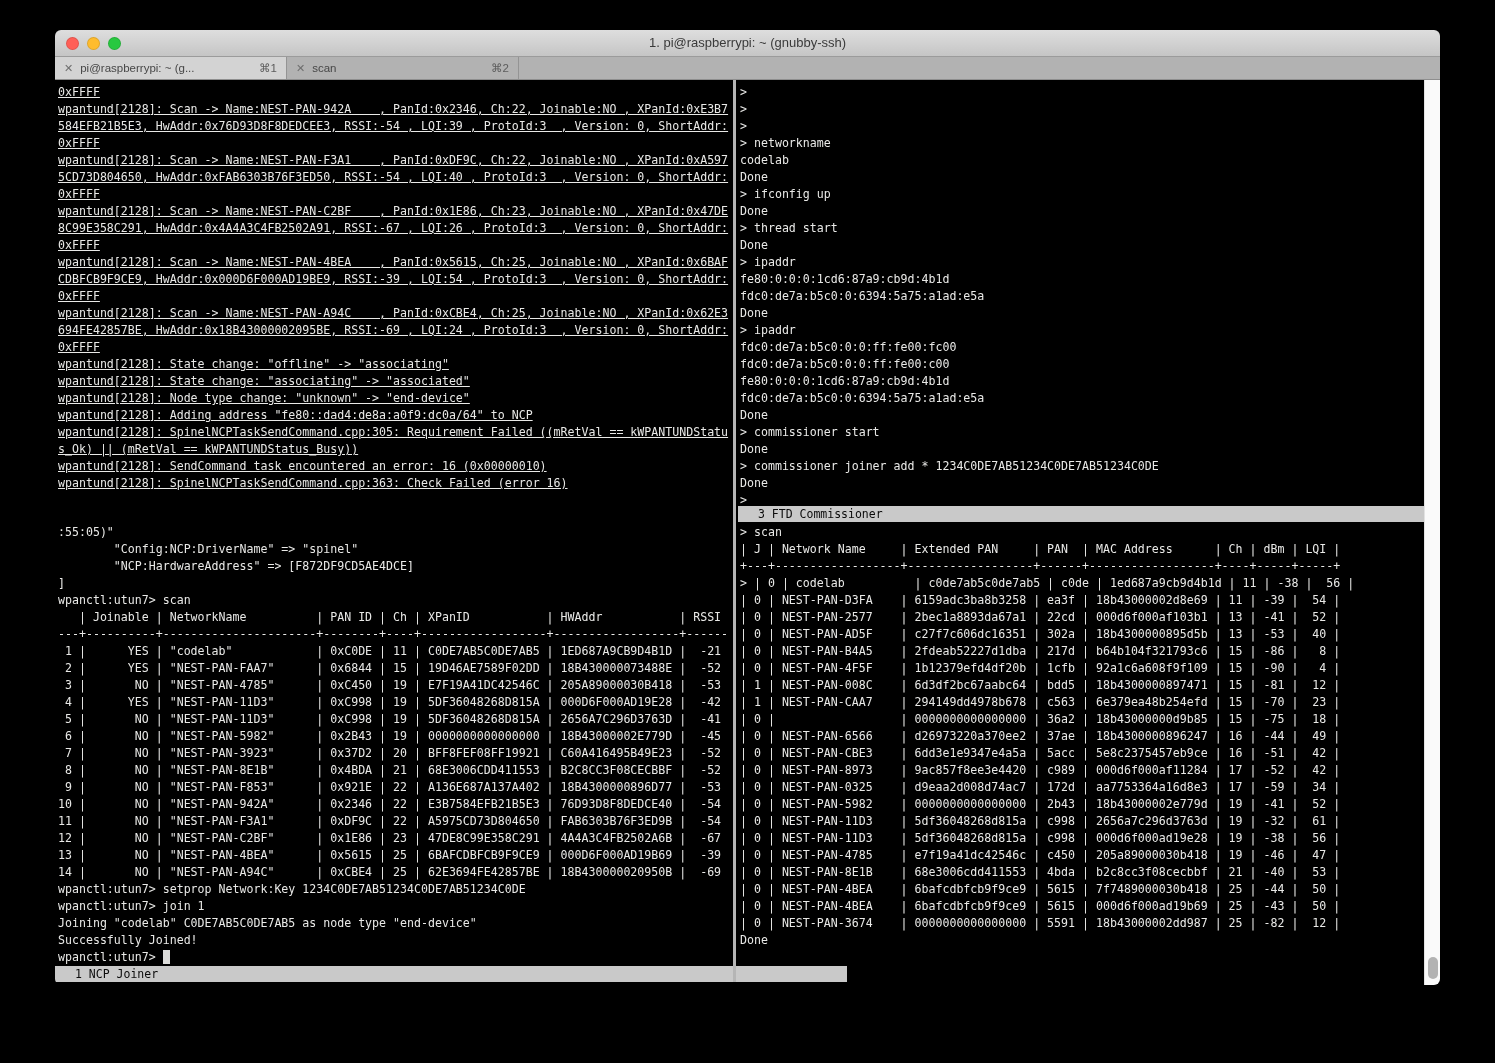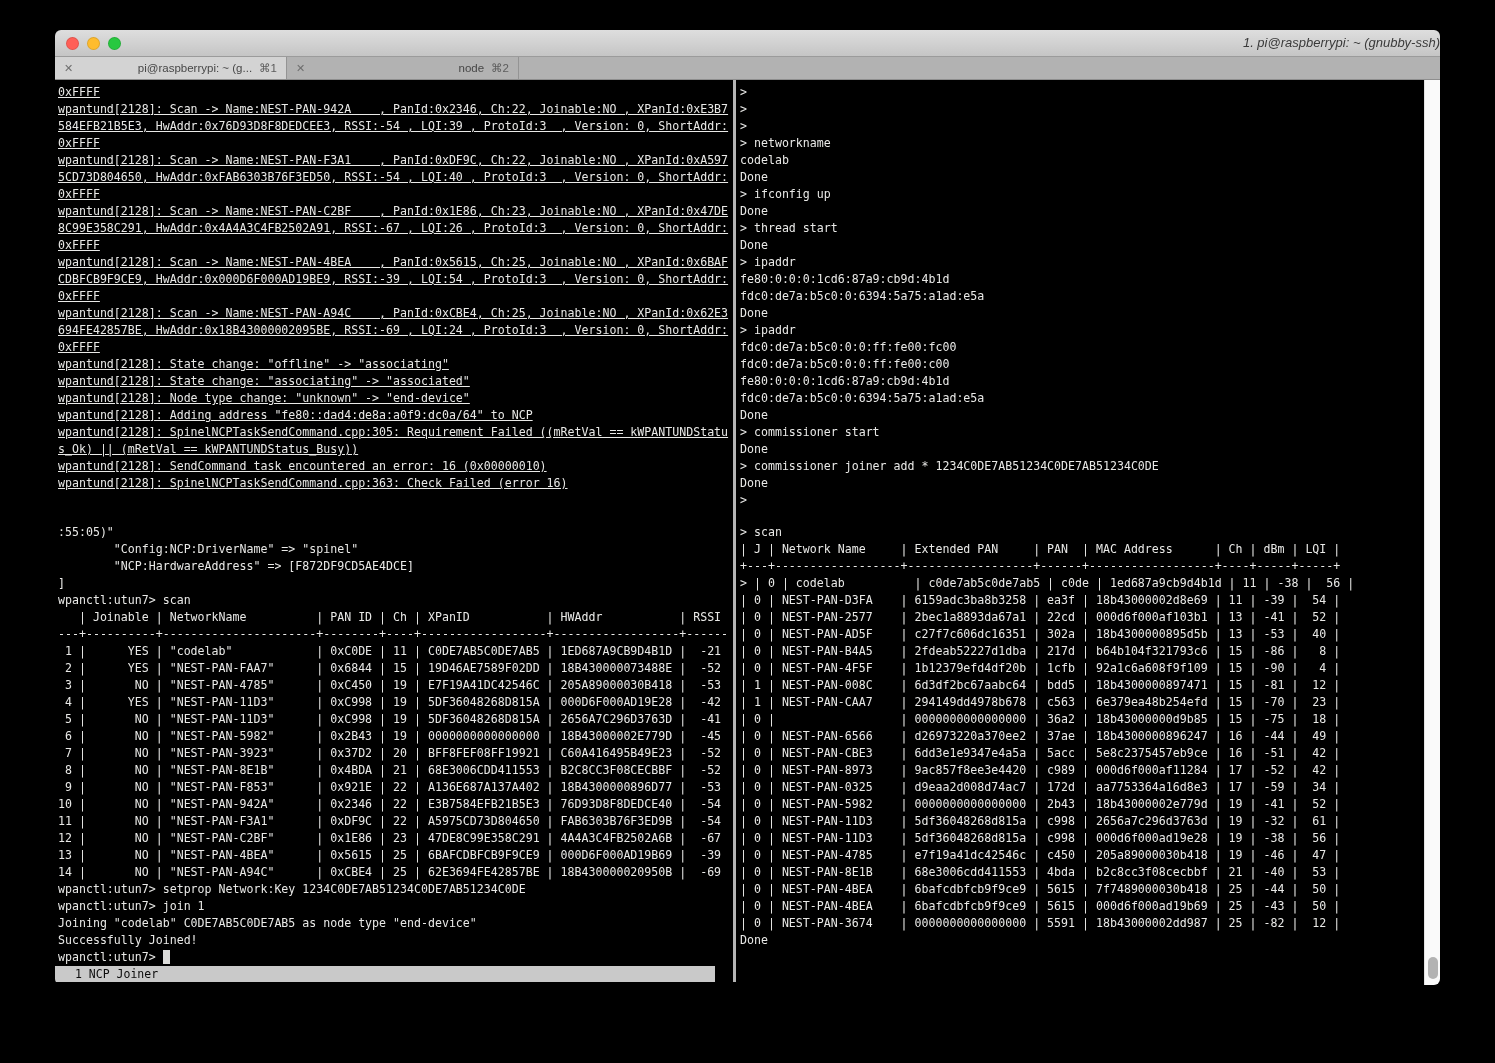--- a/index.html
+++ b/index.html
@@ -13,49 +13,49 @@
     box-shadow:0 12px 40px rgba(0,0,0,.6);
   }
   
   .titlebar{
     height:27px;background:linear-gradient(#dedede,#c5c5c5);
     border-bottom:1px solid #9b9b9b;position:relative;box-sizing:border-box;
   }
   .traffic{position:absolute;left:11px;top:7px;display:flex;gap:8px;}
   .light{width:13px;height:13px;border-radius:50%;display:inline-block;border:1px solid rgba(0,0,0,.12);box-sizing:border-box;}
   .light.red{background:#ff5f57}.light.yellow{background:#febc2e}.light.green{background:#28c840}
-  .title{line-height:26px;text-align:right;font-size:13px;color:#3a3a3a;white-space:nowrap;font-style:italic;}
+  .title{line-height:26px;text-align:center;font-size:13px;color:#3a3a3a;white-space:nowrap;}
   
   .tabbar{height:23px;background:#b2b2b2;display:flex;box-sizing:border-box;border-bottom:1px solid #8e8e8e;}
   .tab{
     width:232px;display:flex;align-items:center;padding:0 9px;box-sizing:border-box;
     border-right:1px solid #949494;font-size:11.5px;color:#474747;background:#b2b2b2;white-space:nowrap;
   }
   .tab.active{background:#d3d3d3;}
   .tclose{color:#6e6e6e;font-size:11px;margin-right:7px;}
-  .tlabel{flex:1;text-align:right;overflow:hidden;text-overflow:ellipsis;}
+  .tlabel{flex:1;text-align:left;overflow:hidden;text-overflow:ellipsis;}
   .tshort{color:#5c5c5c;margin-left:7px;}
   
   .term{position:absolute;top:50px;left:0;width:1385px;height:905px;background:#000;}
   pre.pane{
     position:absolute;margin:0;font:11.6px/17px "DejaVu Sans Mono",monospace;
     color:#e9e9e7;white-space:pre;overflow:hidden;box-sizing:border-box;
   }
   .tl{left:0;top:0;width:678px;height:426px;padding:4px 0 0 3px;text-decoration:underline;}
   .tr{left:683px;top:0;width:686px;height:426px;padding:4px 0 0 2px;}
   .bl{left:0;top:442px;width:678px;height:444px;padding:2px 0 0 3px;}
   .br{left:683px;top:442px;width:686px;height:545px;padding:2px 0 4px 2px;}
   .pstatus{
     position:absolute;height:16px;background:#c9c9c9;color:#0b0b0b;
     font:11.5px/16px "DejaVu Sans Mono",monospace;padding-left:20px;box-sizing:border-box;
     white-space:pre;overflow:hidden;
   }
   .s-tl{left:0;top:426px;width:678px;}
   .s-tr{left:683px;top:426px;width:686px;}
-  .s-bl{left:0;top:886px;width:660px;}
+  .s-bl{left:0;top:886px;width:792px;}
   .s-br{left:683px;top:886px;width:686px;}
   .vdivider{position:absolute;left:678px;top:0;width:3px;height:902px;background:#b5b5b5;}
   .cursor{position:absolute;left:108px;top:870px;width:7px;height:14px;background:#dcdcda;}
   .scrollbar{position:absolute;left:1369px;top:0;width:16px;height:905px;background:#fafafa;border-left:1px solid #e2e2e2;box-sizing:border-box;}
   .thumb{position:absolute;left:3px;top:877px;width:10px;height:22px;border-radius:5px;background:#b3b3b3;}
 </style>
 </head>
 <body>
 
 <div class="window">
@@ -70,21 +70,21 @@
   </div>
 
   <div class="tabbar">
     <div class="tab active">
       <span class="tclose">✕</span>
       <span class="tlabel">pi@raspberrypi: ~ (g...</span>
       <span class="tshort">⌘1</span>
     </div>
     <div class="tab">
       <span class="tclose">✕</span>
-      <span class="tlabel">node</span>
+      <span class="tlabel">scan</span>
       <span class="tshort">⌘2</span>
     </div>
   </div>
 
   <div class="term">
     <pre class="pane tl">0xFFFF
 wpantund[2128]: Scan -&gt; Name:NEST-PAN-942A    , PanId:0x2346, Ch:22, Joinable:NO , XPanId:0xE3B7
 584EFB21B5E3, HwAddr:0x76D93D8F8DEDCEE3, RSSI:-54 , LQI:39 , ProtoId:3  , Version: 0, ShortAddr:
 0xFFFF
 wpantund[2128]: Scan -&gt; Name:NEST-PAN-F3A1    , PanId:0xDF9C, Ch:22, Joinable:NO , XPanId:0xA597
@@ -126,20 +126,21 @@
 fdc0:de7a:b5c0:0:0:ff:fe00:fc00
 fdc0:de7a:b5c0:0:0:ff:fe00:c00
 fe80:0:0:0:1cd6:87a9:cb9d:4b1d
 fdc0:de7a:b5c0:0:6394:5a75:a1ad:e5a
 Done
 &gt; commissioner start
 Done
 &gt; commissioner joiner add * 1234C0DE7AB51234C0DE7AB51234C0DE
 Done
 &gt;</pre>
+    <div class="pstatus s-tr">3 FTD Commissioner</div>
 
     <pre class="pane bl">:55:05)"
         "Config:NCP:DriverName" =&gt; "spinel"
         "NCP:HardwareAddress" =&gt; [F872DF9CD5AE4DCE]
 ]
 wpanctl:utun7&gt; scan
    | Joinable | NetworkName          | PAN ID | Ch | XPanID           | HWAddr           | RSSI
 ---+----------+----------------------+--------+----+------------------+------------------+------
  1 |      YES | "codelab"            | 0xC0DE | 11 | C0DE7AB5C0DE7AB5 | 1ED687A9CB9D4B1D |  -21
  2 |      YES | "NEST-PAN-FAA7"      | 0x6844 | 15 | 19D46AE7589F02DD | 18B430000073488E |  -52

